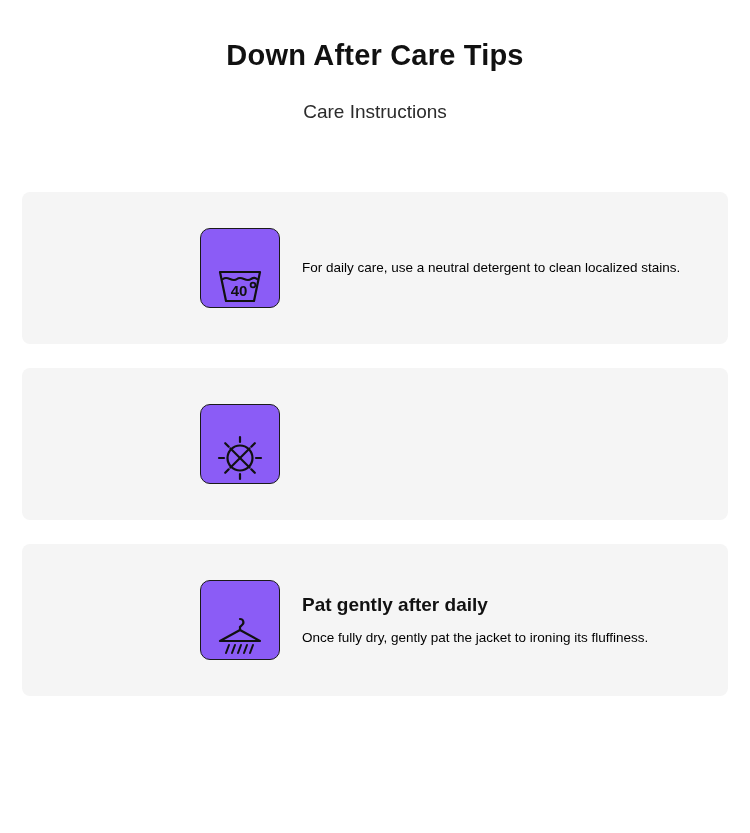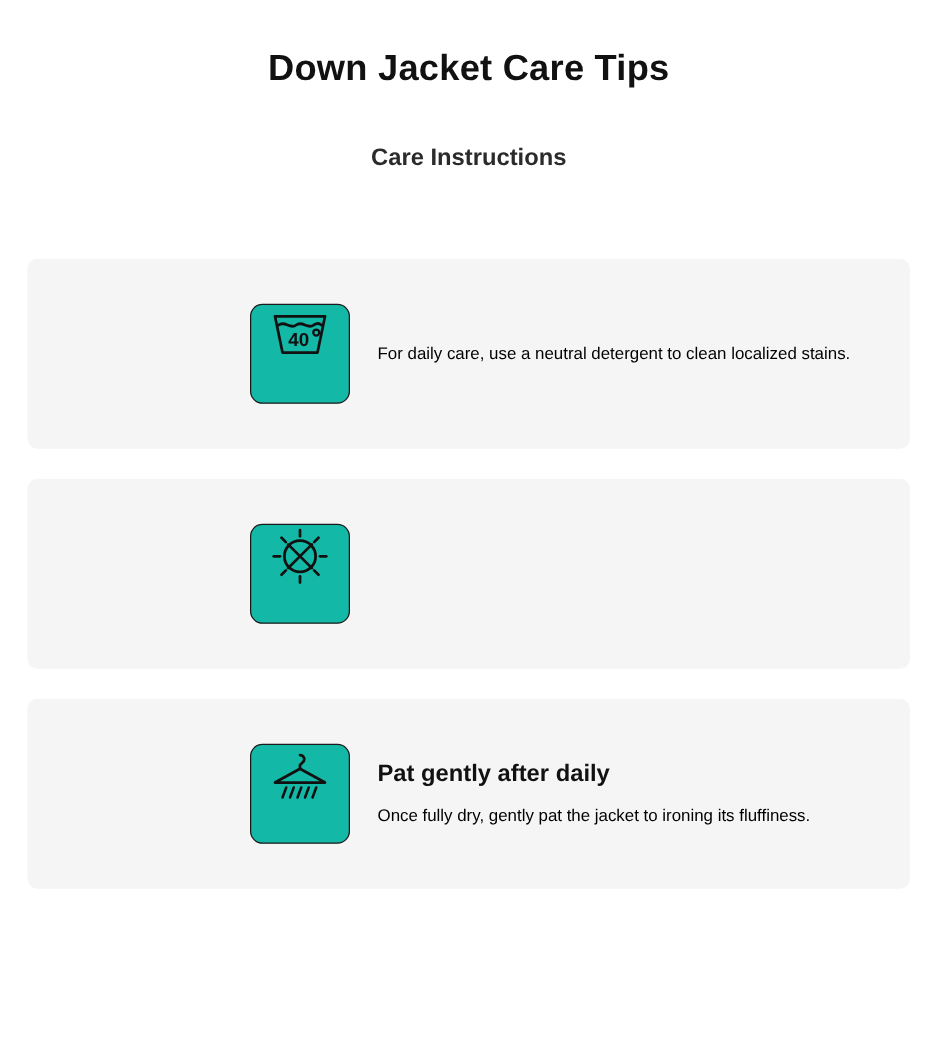--- a/index.html
+++ b/index.html
@@ -28,23 +28,23 @@
   .page-title {
     font-size: 29px;
     font-weight: bold;
     letter-spacing: 0.2px;
     color: #111111;
     margin: 0;
     line-height: 1.2;
   }
   .page-subtitle {
     font-size: 19px;
-    font-weight: bold;
+    font-weight: normal;
     color: #2b2b2b;
-    margin: 16px;
+    margin: 1px;
     padding-top: 27px;
     line-height: 1.2;
   }
   .cards {
     margin-top: 68px;
     padding: 0 22px;
     box-sizing: border-box;
   }
   .card {
     background: #f5f5f5;
@@ -53,27 +53,27 @@
     align-items: center;
     box-sizing: border-box;
     padding: 22px 26px;
     margin-bottom: 24px;
     min-height: 152px;
   }
   .card-icon {
     flex: 0 0 auto;
     width: 78px;
     height: 78px;
-    background: #14b8a6;
+    background: #8b5cf6;
     border: 1px solid #1a1a1a;
     border-radius: 10px;
     margin-left: 152px;
     margin-right: 22px;
     display: flex;
-    align-items: flex-start;
+    align-items: flex-end;
     justify-content: center;
   }
   .card-body {
     flex: 1 1 auto;
     padding-top: 2px;
   }
   .card-title {
     font-size: 19px;
     font-weight: bold;
     color: #111111;
@@ -92,21 +92,21 @@
   svg {
     display: block;
   }
 </style>
 </head>
 <body>
 
 <div class="page">
 
   <div class="header">
-    <h1 class="page-title">Down Jacket Care Tips</h1>
+    <h1 class="page-title">Down After Care Tips</h1>
     <h2 class="page-subtitle">Care Instructions</h2>
   </div>
 
   <div class="cards">
 
     <div class="card">
       <div class="card-icon">
         <svg width="52" height="44" viewBox="0 0 52 44">
           <path d="M6 9 L46 9 L40 38 L12 38 Z" fill="none" stroke="#111" stroke-width="2.2" stroke-linejoin="round"></path>
           <path d="M9 16 C14 12, 18 20, 23 16 C28 12, 32 20, 37 16 C40 14, 42 15, 43 16" fill="none" stroke="#111" stroke-width="2.2" stroke-linecap="round"></path>

